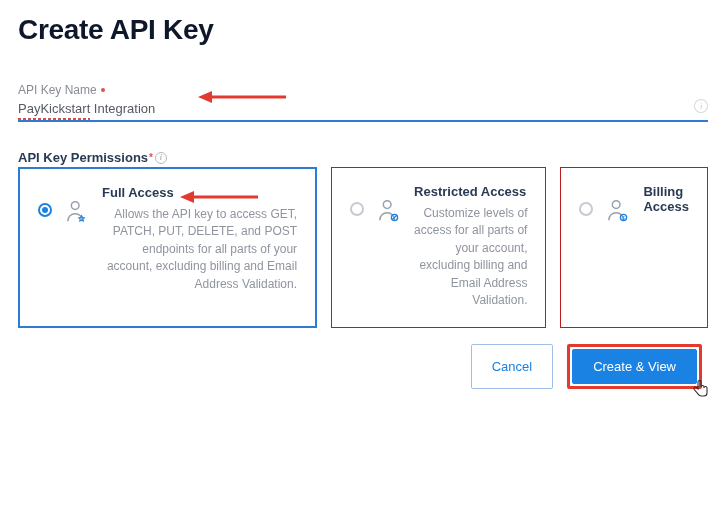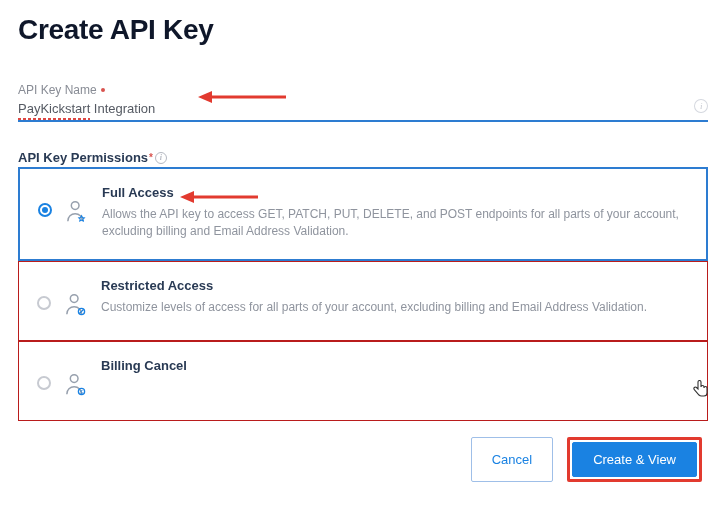--- a/index.html
+++ b/index.html
@@ -63,21 +63,21 @@
     width: 14px; height: 14px; font-size: 9px; color:#c7cad1; border-color:#d5d8df;
   }
   .section-label {
     font-size: 13px;
     font-weight: 600;
     color: #293a54;
     display: flex;
     align-items: center;
     margin-bottom: 2px;
   }
-  .options { display: flex; flex-direction: column; gap: 0; }
+  .options { display: flex; gap: 14px; }
   .option-card {
     border: 1px solid #b91c1c;
     padding: 16px 18px 18px 18px;
     display: flex;
     align-items: flex-start;
     gap: 14px;
     position: relative;
   }
   .option-card.selected {
     border: 2px solid #2d7cd1;
@@ -96,21 +96,21 @@
   }
   .person-icon {
     width: 22px; flex-shrink:0; margin-top: 14px;
   }
   .opt-body { flex: 1; }
   .opt-title {
     font-size: 13px; font-weight: 700; color: #293a54;
     margin-bottom: 6px;
   }
   .opt-desc {
-    font-size: 12px; color: #8f949e; line-height: 1.45;
+    font-size: 12px; color: #8f949e; line-height: 1.45; text-align: right;
   }
   .button-row {
     display: flex; justify-content: flex-end; gap: 14px;
     margin-top: 16px;
     padding-right: 6px;
   }
   .btn {
     font-size: 13px; padding: 9px 20px; border-radius: 2px;
     cursor: pointer; font-weight: 500;
   }
@@ -196,21 +196,21 @@
     <div class="radio"></div>
     <div class="person-icon">
       <svg viewBox="0 0 24 28" width="22" height="26">
         <circle cx="10" cy="7" r="4.2" fill="none" stroke="#97a0ad" stroke-width="1.6"></circle>
         <path d="M2 24c0-5 3.6-8 8-8s8 3 8 8" fill="none" stroke="#97a0ad" stroke-width="1.6"></path>
         <circle cx="18" cy="21" r="3.4" fill="none" stroke="#1a82e2" stroke-width="1.4"></circle>
         <text x="18" y="23.4" font-size="5" text-anchor="middle" fill="#1a82e2" font-family="Arial">$</text>
       </svg>
     </div>
     <div class="opt-body">
-      <div class="opt-title">Billing Cancel</div>
+      <div class="opt-title">Billing Access</div>
     </div>
   </div>
 
 </div>
 
 <div class="button-row">
   <button class="btn btn-cancel">Cancel</button>
   <span class="highlight-box">
     <button class="btn btn-primary">Create &amp; View</button>
   </span>

